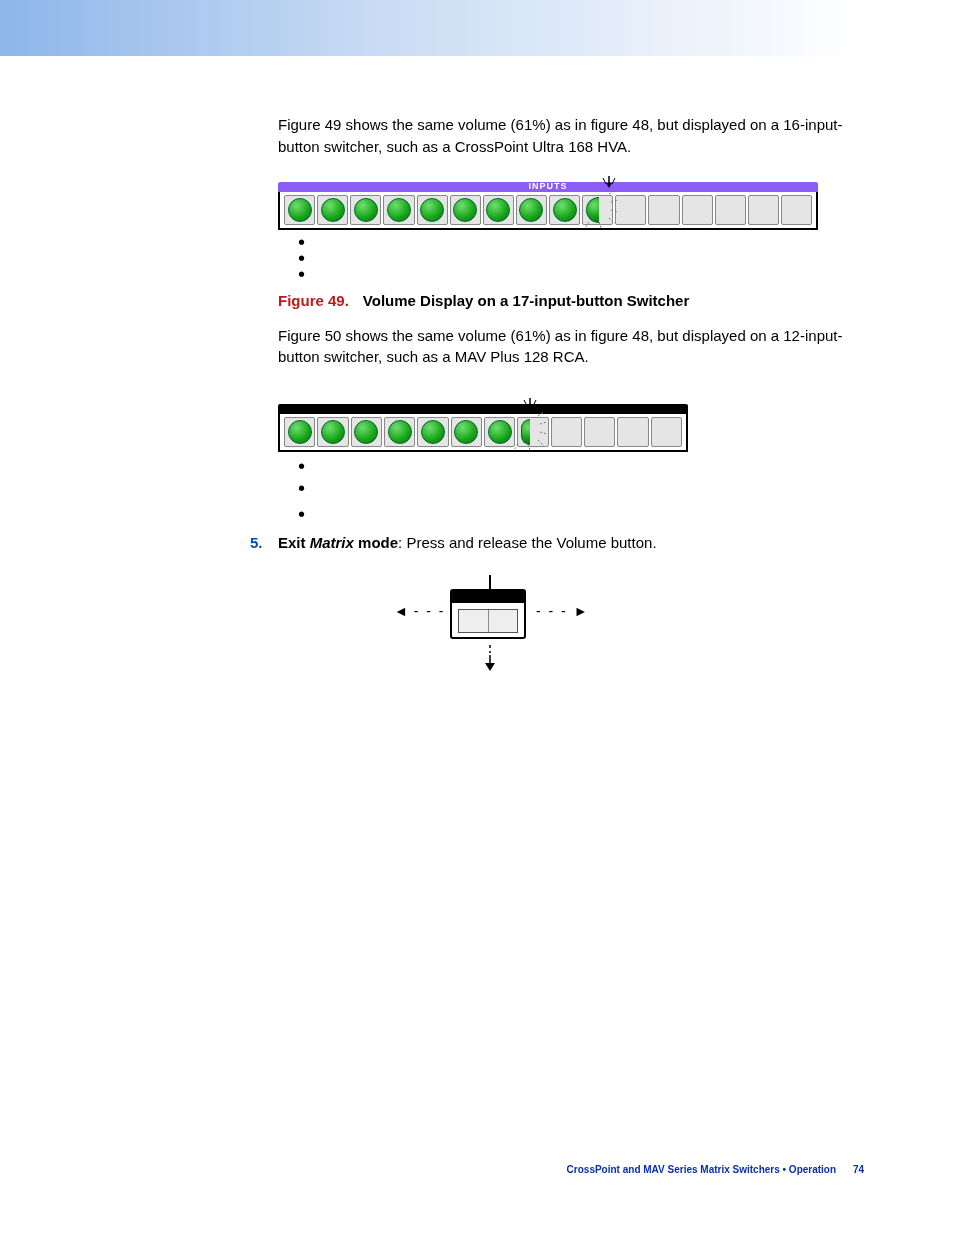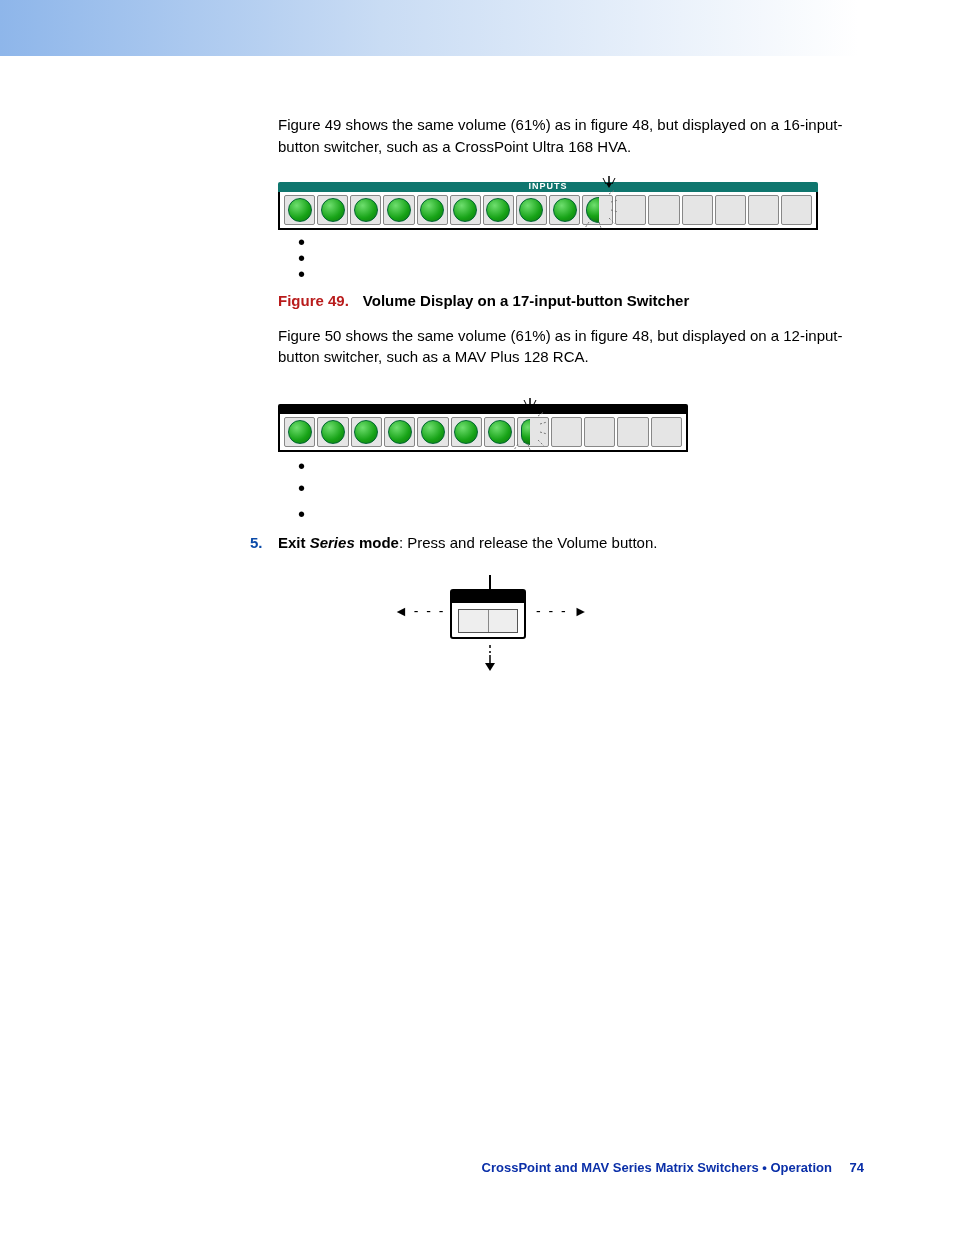--- a/index.html
+++ b/index.html
@@ -36,21 +36,21 @@
   .step-row { display: flex; margin: 12px 0 0 -28px; }
   .step-num { color: #0a4aa8; font-weight: bold; width: 28px; }
   .bullets { margin: 4px 0 8px 20px; line-height: 1.5; }
   .bullet { font-size: 20px; line-height: 0.8; }
 
   
   .panel16 {
     width: 540px;
     margin: 24px 0 2px 0;
   }
-  .panel16 .topstrip { height: 10px; background:#0f766e; border-radius:2px 2px 0 0; position:relative; }
+  .panel16 .topstrip { height: 10px; background:#8b5cf6; border-radius:2px 2px 0 0; position:relative; }
   .panel16 .topstrip .inputs {
     position:absolute; left:50%; transform:translateX(-50%); top:-1px;
     color:#fff; font-size:9px; font-weight:bold; letter-spacing:1px;
   }
   .panel16 .body {
     border:2px solid #000; border-top:none; padding:3px 4px;
     display:flex; gap:2px; background:#fff; position:relative;
   }
   .cell16 { flex:1; height:30px; border:1px solid #888; background:#e5e5e5; border-radius:2px;
             display:flex; align-items:center; justify-content:center; }
@@ -90,21 +90,21 @@
   .audio-box .bar { height:12px; background:#000; }
   .audio-box .btns { display:flex; border:1px solid #555; margin:6px 6px 0 6px; height:24px; }
   .audio-box .btns div { flex:1; border-right:1px solid #888; background:#eee; }
   .audio-box .btns div:last-child { border-right:none; }
   .arrow { position:absolute; font-size:14px; color:#000; }
   .dash { letter-spacing:2px; }
 
   
   .footer {
     position:absolute; bottom:60px; right:90px;
-    font-size:13px; color:#0a2fa8; font-weight:bold;
+    font-size:10px; color:#0a2fa8; font-weight:bold;
   }
   .footer .pg { margin-left:14px; }
 </style>
 </head>
 <body>
 
 <div class="top-bar"></div>
 
 <div class="content">
 
@@ -234,21 +234,21 @@
   <div class="bullets" style="line-height:1.2;">
     <div class="bullet">•</div>
     <div class="bullet" style="margin-top:6px;">•</div>
     <div class="bullet" style="margin-top:10px;">•</div>
   </div>
 
 
   <div class="step-row">
     <div class="step-num">5.</div>
     <div>
-      <b>Exit </b><b><i>Series</i></b><b> mode</b><span>: Press and release the Volume button.</span>
+      <b>Exit </b><b><i>Matrix</i></b><b> mode</b><span>: Press and release the Volume button.</span>
     </div>
   </div>
 
   <div class="audio-diagram">
     <div class="audio-box">
       <div class="bar"></div>
       <div class="btns">
           <div></div>
           <div></div>
         </div>

